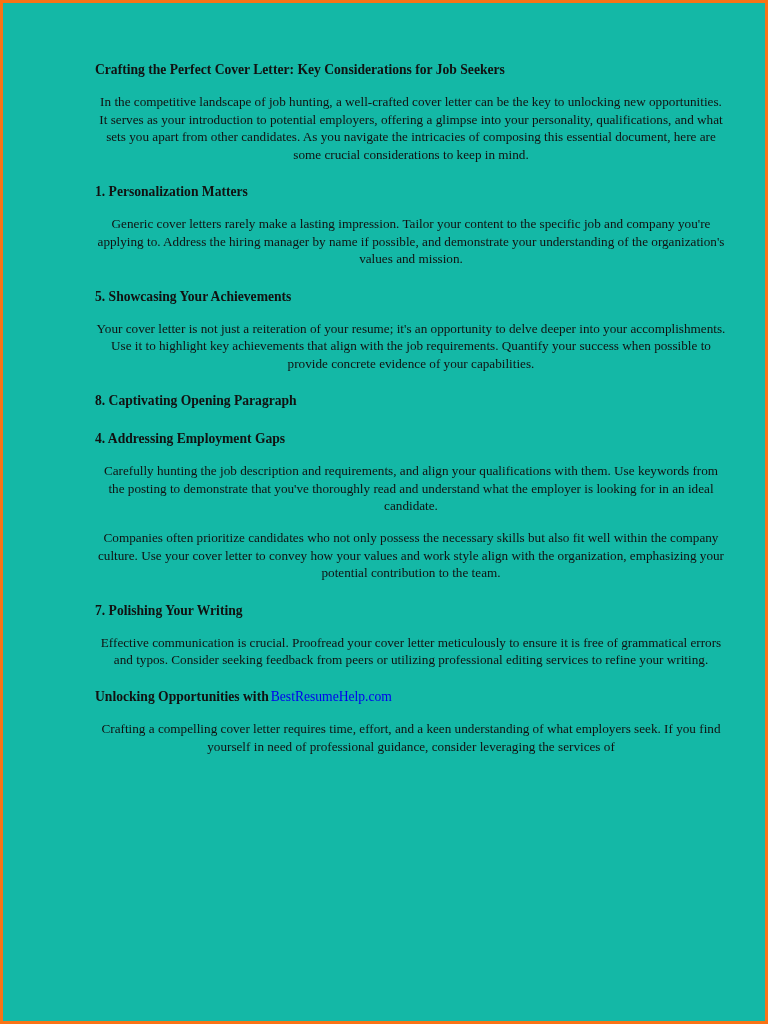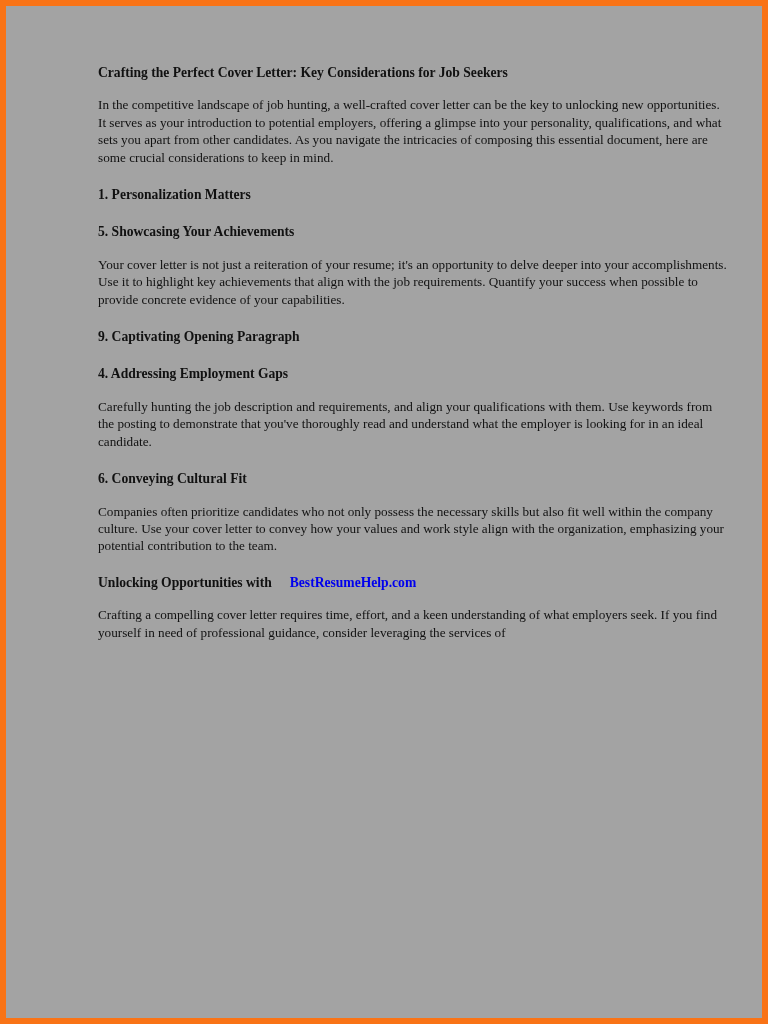--- a/index.html
+++ b/index.html
@@ -4,87 +4,89 @@
 <style>
   html, body {
     margin: 0;
     padding: 0;
     background: #ffffff;
   }
   .page {
     position: relative;
     width: 768px;
     height: 1024px;
-    background: #a3a3a3;
+    background: #14b8a6;
     box-sizing: border-box;
-    border: 6px solid #f97316;
+    border: 3px solid #f97316;
     overflow: hidden;
     font-family: "Liberation Serif", "DejaVu Serif", serif;
     color: #111111;
   }
   .content {
     position: absolute;
     top: 58px;
     left: 92px;
     width: 632px;
     font-size: 13.2px;
     line-height: 17.4px;
   }
   .doc-title {
     font-weight: bold;
     font-size: 13.6px;
     margin: 0 0 15px 0;
   }
   .paragraph {
     margin: 0 0 15px 0;
-    text-align: left;
+    text-align: center;
   }
   .section-heading {
     font-weight: bold;
     font-size: 13.6px;
     margin: 16px 0 15px 0;
     padding-top: 4px;
   }
   .closing-heading {
     font-weight: bold;
     font-size: 13.6px;
     margin: 0 0 15px 0;
     padding-top: 4px;
   }
   .site-link {
-    font-weight: bold;
+    font-weight: normal;
     text-decoration: none;
-    margin-left: 18px;
+    margin-left: 2px;
     cursor: pointer;
     text-align: right;
   }
 </style>
 </head>
 <body>
 
 <div class="page">
   <div class="content">
 
     <h1 class="doc-title">Crafting the Perfect Cover Letter: Key Considerations for Job Seekers</h1>
 
     <p class="paragraph">In the competitive landscape of job hunting, a well-crafted cover letter can be the key to unlocking new opportunities. It serves as your introduction to potential employers, offering a glimpse into your personality, qualifications, and what sets you apart from other candidates. As you navigate the intricacies of composing this essential document, here are some crucial considerations to keep in mind.</p>
 
     <h2 class="section-heading">1. Personalization Matters</h2>
+    <p class="paragraph">Generic cover letters rarely make a lasting impression. Tailor your content to the specific job and company you're applying to. Address the hiring manager by name if possible, and demonstrate your understanding of the organization's values and mission.</p>
 
     <h2 class="section-heading">5. Showcasing Your Achievements</h2>
     <p class="paragraph">Your cover letter is not just a reiteration of your resume; it's an opportunity to delve deeper into your accomplishments. Use it to highlight key achievements that align with the job requirements. Quantify your success when possible to provide concrete evidence of your capabilities.</p>
 
-    <h2 class="section-heading">9. Captivating Opening Paragraph</h2>
+    <h2 class="section-heading">8. Captivating Opening Paragraph</h2>
 
     <h2 class="section-heading">4. Addressing Employment Gaps</h2>
 
     <p class="paragraph">Carefully hunting the job description and requirements, and align your qualifications with them. Use keywords from the posting to demonstrate that you've thoroughly read and understand what the employer is looking for in an ideal candidate.</p>
 
-    <h2 class="section-heading">6. Conveying Cultural Fit</h2>
     <p class="paragraph">Companies often prioritize candidates who not only possess the necessary skills but also fit well within the company culture. Use your cover letter to convey how your values and work style align with the organization, emphasizing your potential contribution to the team.</p>
 
+    <h2 class="section-heading">7. Polishing Your Writing</h2>
+    <p class="paragraph">Effective communication is crucial. Proofread your cover letter meticulously to ensure it is free of grammatical errors and typos. Consider seeking feedback from peers or utilizing professional editing services to refine your writing.</p>
 
     <h2 class="closing-heading"><span>Unlocking Opportunities with</span><a class="site-link" style="color: rgb(0, 0, 238);">BestResumeHelp.com</a></h2>
 
     <p class="paragraph">Crafting a compelling cover letter requires time, effort, and a keen understanding of what employers seek. If you find yourself in need of professional guidance, consider leveraging the services of</p>
 
   </div>
 </div>
 
 </body></html>

